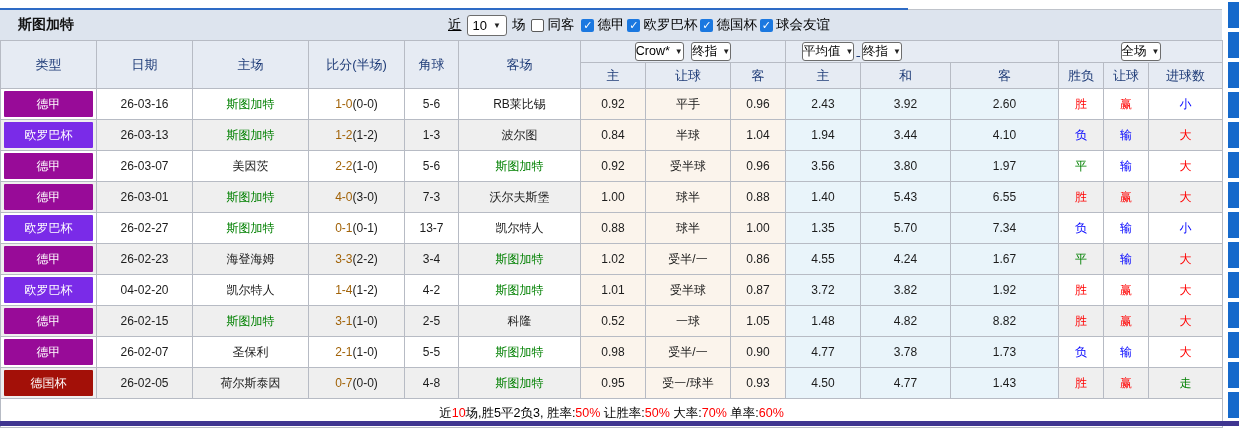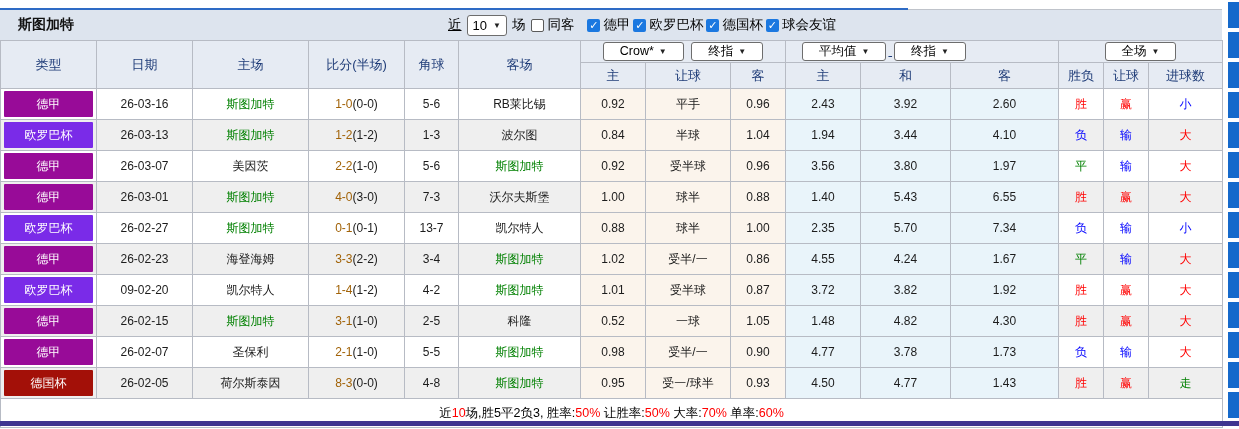--- a/index.html
+++ b/index.html
@@ -21,31 +21,31 @@
   .fake-select { display:inline-flex; align-items:center; background:#fff; border:1px solid #6d6d6d;
                  border-radius:3px; padding:1px 5px; height:21px; font-size:13px; color:#000; cursor:pointer; }
   .fake-select .caret { font-size:8px; margin-left:6px; color:#222; }
   .controls .after-select { margin:0 6px 0 5px; }
   .cb-item { display:inline-flex; align-items:center; cursor:pointer; margin-right:2px; }
   .cb { width:13px; height:13px; border-radius:2px; display:inline-flex; align-items:center; justify-content:center;
         margin-right:3px; flex:0 0 auto; }
   .cb.checked { background:#1b78e0; color:#fff; font-size:11px; font-weight:bold; line-height:13px; }
   .cb.unchecked { background:#fff; border:1.5px solid #5a5a5a; }
   .cb-item .cb-label { margin-right:1px; }
-  .cb-item.gap { margin-right:12px; }
+  .cb-item.gap { margin-right:6px; }
 
   
   table { position:absolute; top:40px; left:0; width:1222px; border-collapse:collapse; table-layout:fixed;
           font-size:12px; color:#1c1c1c; }
   th, td { border:1px solid #b7bbc4; text-align:center; vertical-align:middle; overflow:hidden; white-space:nowrap; }
   thead th { background:#e6ebf3; color:#1f3c78; font-weight:normal; font-size:13px; }
   thead tr.selrow th { height:22px; }
   thead tr.labrow th { height:26px; }
   .hsel { display:inline-flex; align-items:center; background:#fff; border:1px solid #6d6d6d; border-radius:3px;
-          padding:0 16px; height:19px; font-size:12.5px; color:#000; cursor:pointer; margin:0 2px; }
+          padding:0 0; height:19px; font-size:12.5px; color:#000; cursor:pointer; margin:0 2px; }
   .hsel .caret { font-size:8px; margin-left:5px; color:#222; }
   th.sel-g2 { text-align:left; padding-left:14px;text-decoration:underline; }
   tbody tr { height:30px; background:#fff; }
   tbody tr.alt { background:#efefef; }
   td.tint-cream { background:#fbf4ec; }
   td.tint-blue  { background:#e9f4fa; }
   .badge { display:block; margin:2px 3px; height:26px; line-height:26px; border-radius:1px;
            color:#fff; font-size:12px; }
   .team.hl { color:#008000; }
   .score-main { color:#a16207; }
@@ -243,21 +243,21 @@
             <span class="badge" style="background: rgb(122, 43, 232);">欧罗巴杯</span>
           </td>
           <td>26-02-27</td>
           <td><span class="team hl">斯图加特</span></td>
           <td><span class="score-main">0-1</span><span>(0-1)</span></td>
           <td>13-7</td>
           <td><span class="team">凯尔特人</span></td>
           <td class="tint-cream">0.88</td>
           <td class="tint-cream">球半</td>
           <td class="tint-cream">1.00</td>
-          <td class="tint-blue">2.35</td>
+          <td class="tint-blue">1.35</td>
           <td class="tint-blue">5.70</td>
           <td class="tint-blue">7.34</td>
           <td style="color: rgb(0, 0, 255);">负</td>
           <td style="color: rgb(0, 0, 255);">输</td>
           <td style="color: rgb(0, 0, 255);">小</td>
         </tr>
         <tr class="alt">
           <td>
             <span class="badge" style="background: rgb(152, 11, 152);">德甲</span>
           </td>
@@ -273,21 +273,21 @@
           <td class="tint-blue">4.24</td>
           <td class="tint-blue">1.67</td>
           <td style="color: rgb(0, 128, 0);">平</td>
           <td style="color: rgb(0, 0, 255);">输</td>
           <td style="color: rgb(255, 0, 0);">大</td>
         </tr>
         <tr>
           <td>
             <span class="badge" style="background: rgb(122, 43, 232);">欧罗巴杯</span>
           </td>
-          <td>09-02-20</td>
+          <td>04-02-20</td>
           <td><span class="team">凯尔特人</span></td>
           <td><span class="score-main">1-4</span><span>(1-2)</span></td>
           <td>4-2</td>
           <td><span class="team hl">斯图加特</span></td>
           <td class="tint-cream">1.01</td>
           <td class="tint-cream">受半球</td>
           <td class="tint-cream">0.87</td>
           <td class="tint-blue">3.72</td>
           <td class="tint-blue">3.82</td>
           <td class="tint-blue">1.92</td>
@@ -302,21 +302,21 @@
           <td>26-02-15</td>
           <td><span class="team hl">斯图加特</span></td>
           <td><span class="score-main">3-1</span><span>(1-0)</span></td>
           <td>2-5</td>
           <td><span class="team">科隆</span></td>
           <td class="tint-cream">0.52</td>
           <td class="tint-cream">一球</td>
           <td class="tint-cream">1.05</td>
           <td class="tint-blue">1.48</td>
           <td class="tint-blue">4.82</td>
-          <td class="tint-blue">4.30</td>
+          <td class="tint-blue">8.82</td>
           <td style="color: rgb(255, 0, 0);">胜</td>
           <td style="color: rgb(255, 0, 0);">赢</td>
           <td style="color: rgb(255, 0, 0);">大</td>
         </tr>
         <tr>
           <td>
             <span class="badge" style="background: rgb(152, 11, 152);">德甲</span>
           </td>
           <td>26-02-07</td>
           <td><span class="team">圣保利</span></td>
@@ -332,21 +332,21 @@
           <td style="color: rgb(0, 0, 255);">负</td>
           <td style="color: rgb(0, 0, 255);">输</td>
           <td style="color: rgb(255, 0, 0);">大</td>
         </tr>
         <tr class="alt">
           <td>
             <span class="badge" style="background: rgb(163, 16, 8);">德国杯</span>
           </td>
           <td>26-02-05</td>
           <td><span class="team">荷尔斯泰因</span></td>
-          <td><span class="score-main">8-3</span><span>(0-0)</span></td>
+          <td><span class="score-main">0-7</span><span>(0-0)</span></td>
           <td>4-8</td>
           <td><span class="team hl">斯图加特</span></td>
           <td class="tint-cream">0.95</td>
           <td class="tint-cream">受一/球半</td>
           <td class="tint-cream">0.93</td>
           <td class="tint-blue">4.50</td>
           <td class="tint-blue">4.77</td>
           <td class="tint-blue">1.43</td>
           <td style="color: rgb(255, 0, 0);">胜</td>
           <td style="color: rgb(255, 0, 0);">赢</td>

